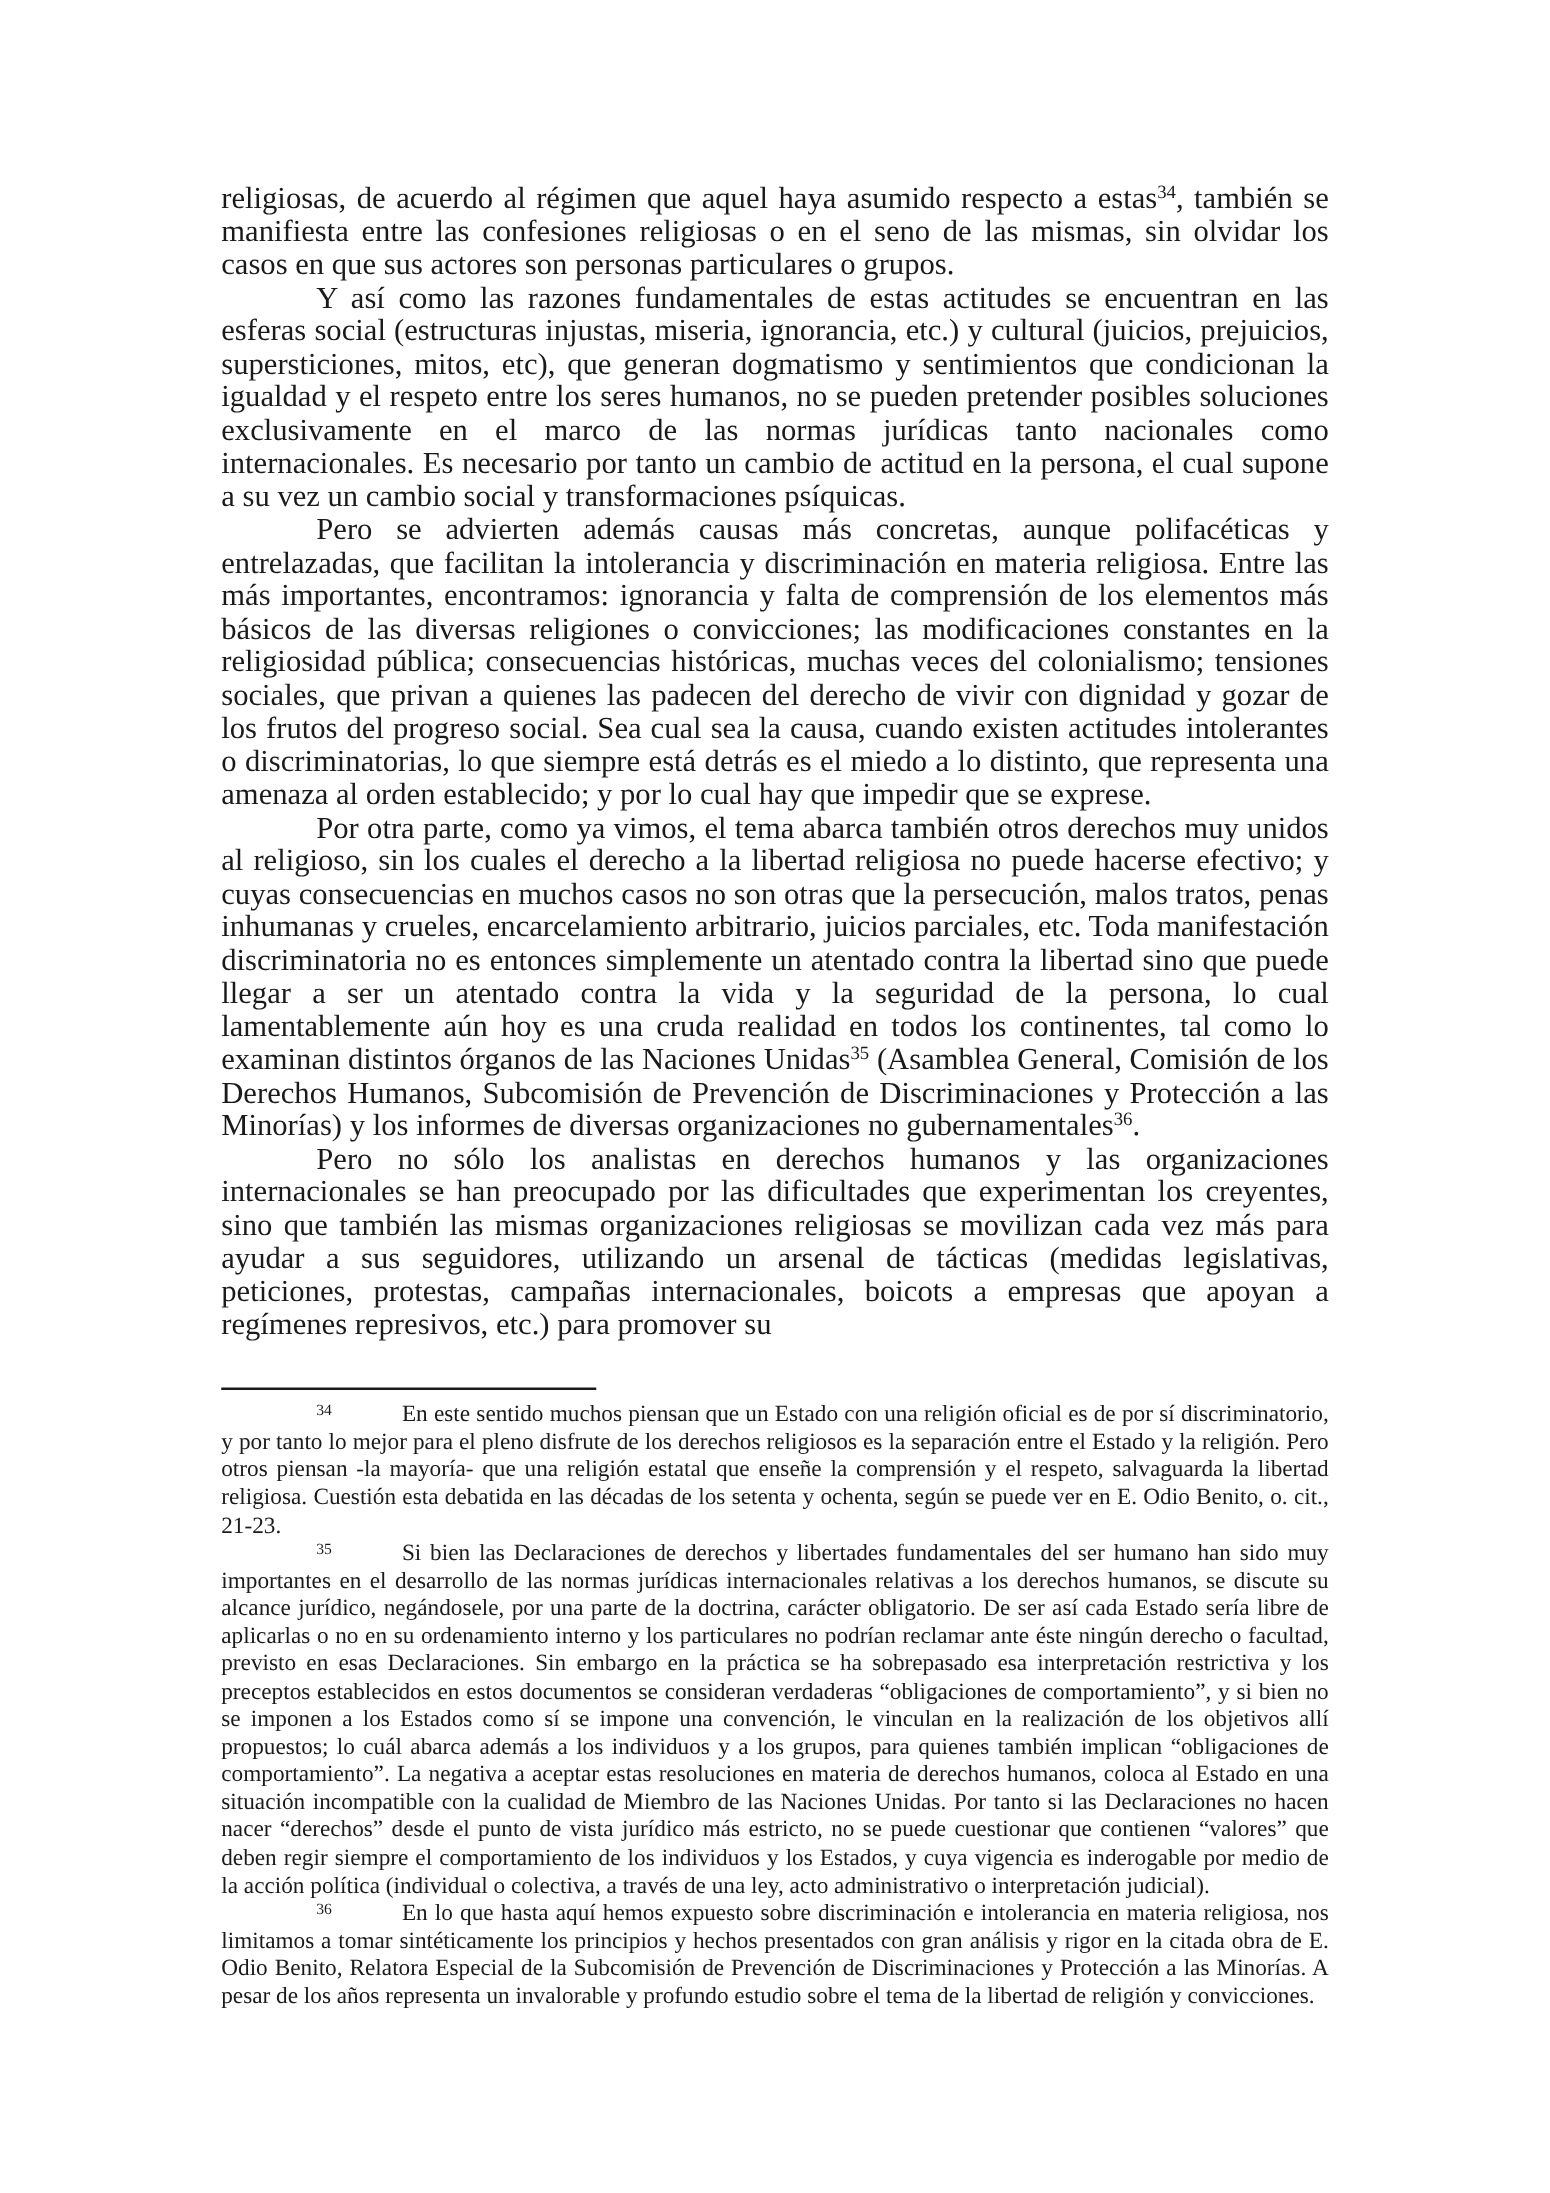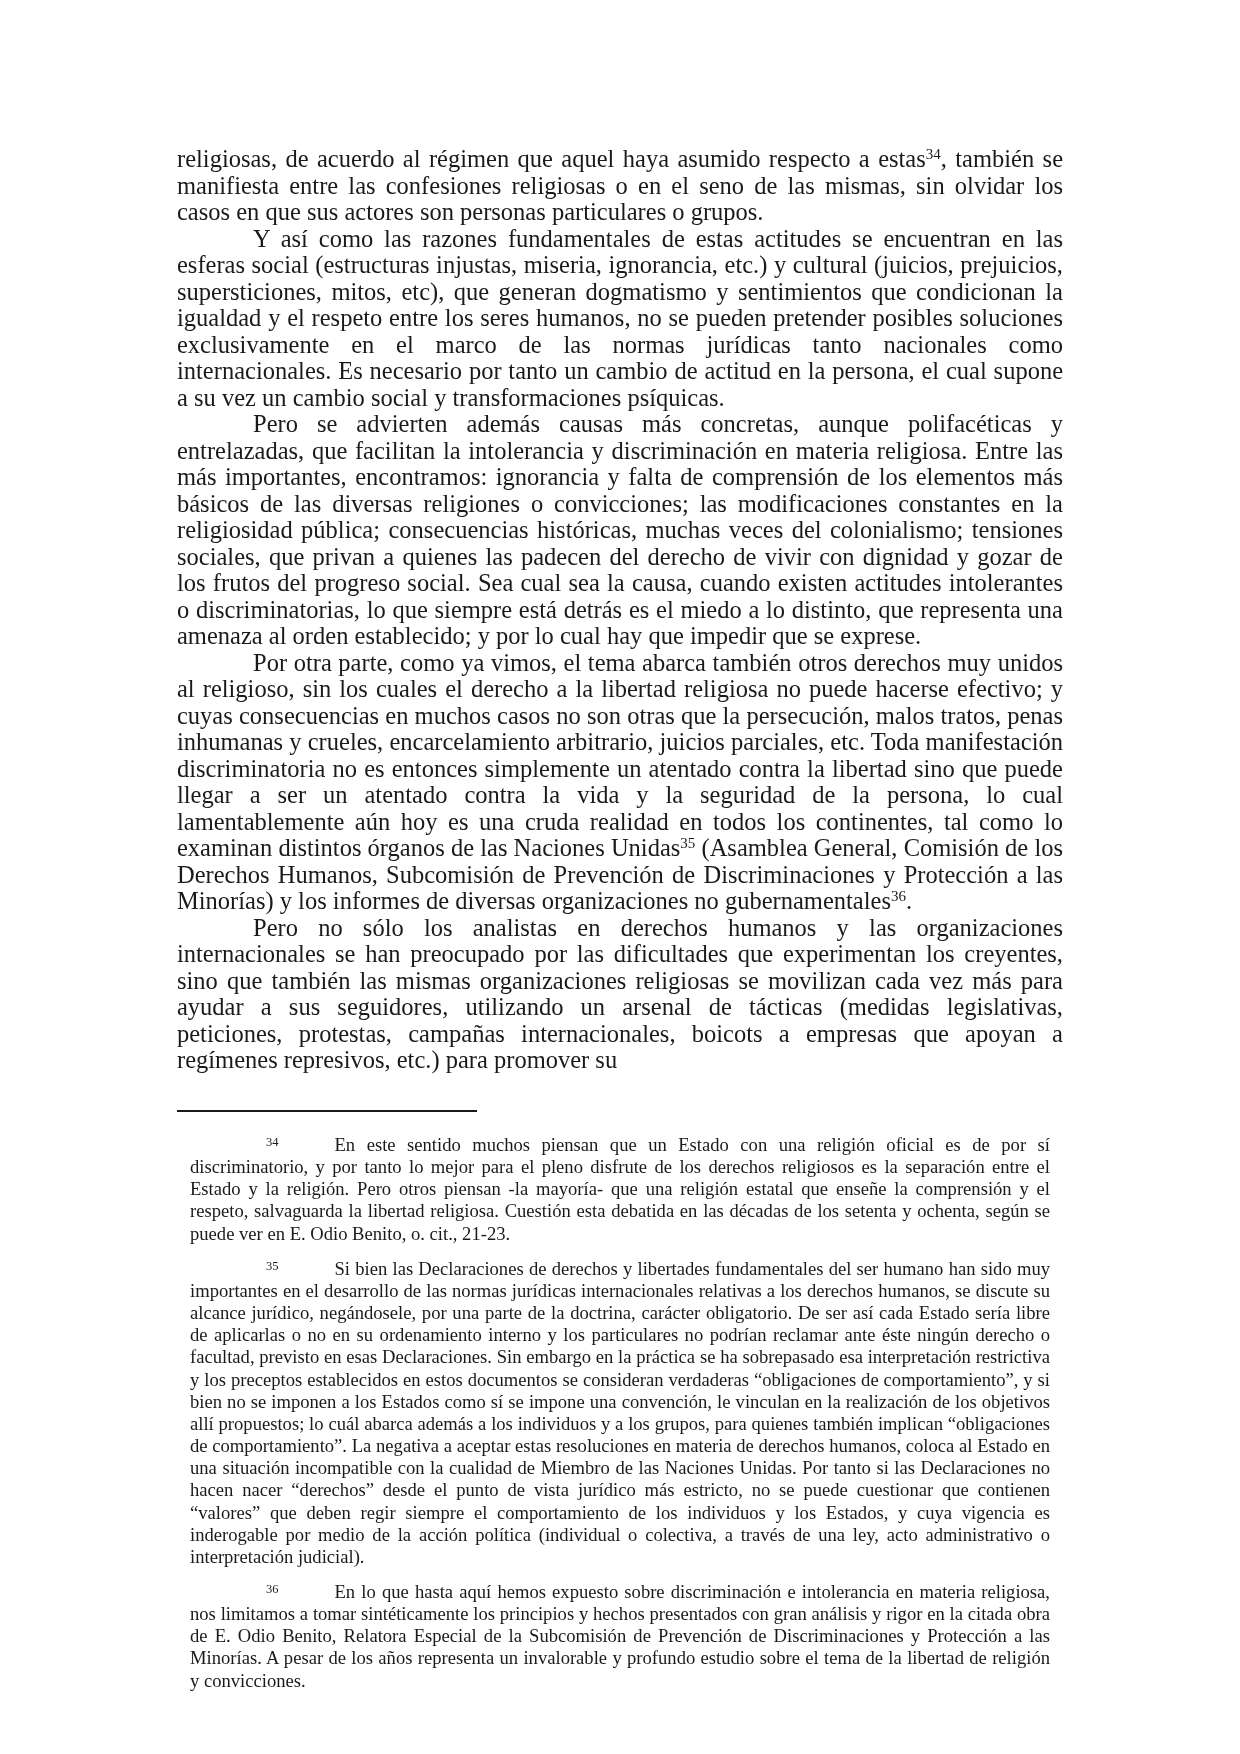--- a/index.html
+++ b/index.html
@@ -52,21 +52,21 @@
   .footnotes {
     position: absolute;
     left: 177px;
     top: 1121px;
     width: 886px;
     font-size: 18.6px;
     line-height: 22.15px;
     text-align: justify;
   }
   .footnote {
-    margin: 13px;
+    margin: 0;
     padding: 0;
     text-indent: 76px;
   }
   .footnote sup {
     font-size: 12.5px;
     line-height: 0;
     position: relative;
     top: -5px;
     vertical-align: baseline;
   }

